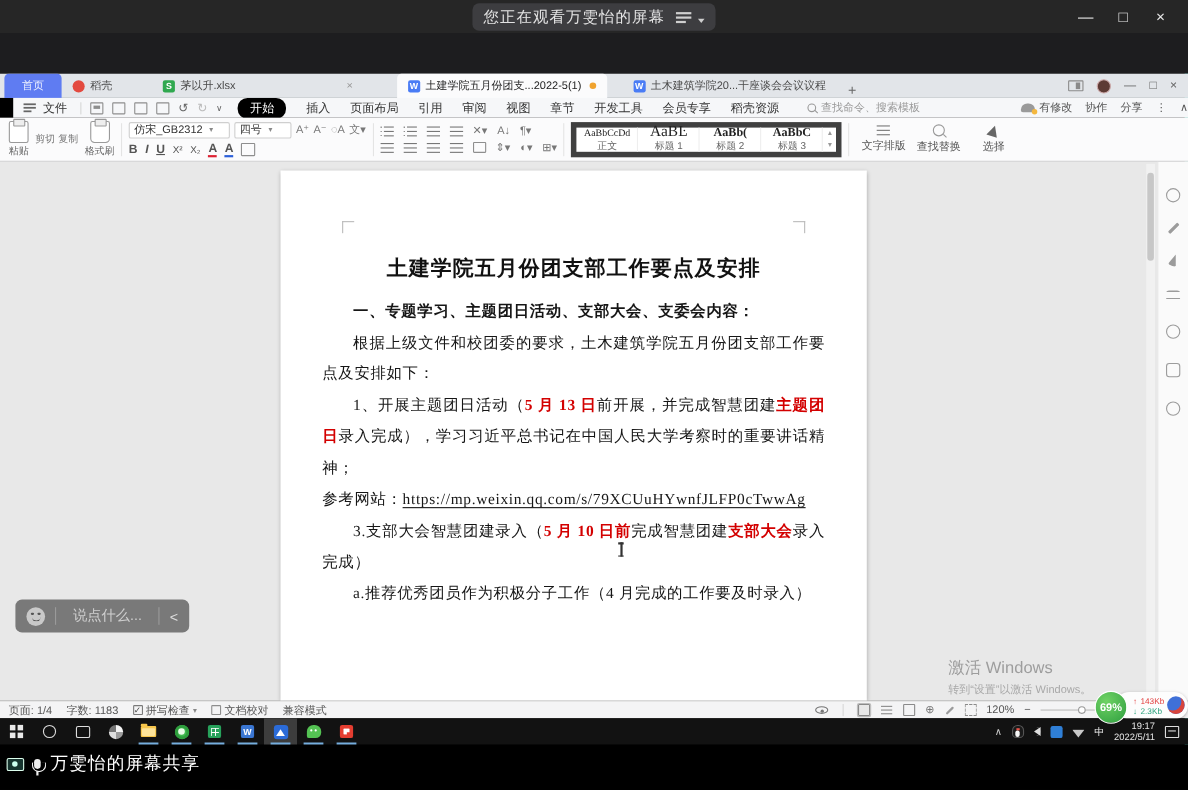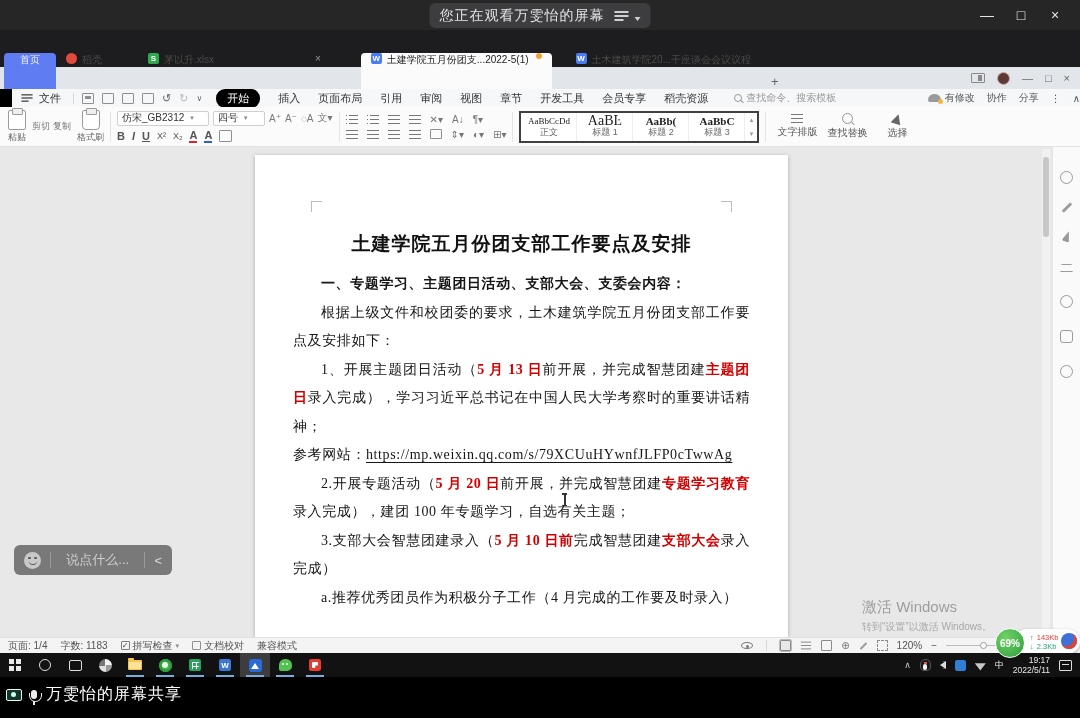--- a/index.html
+++ b/index.html
@@ -22,21 +22,21 @@
     color:#e6e6e6; font-size:14px; }
   #gap-band { position:absolute; left:0; top:30px; width:1080px; height:37px; background:#1d1d1f; }
 
   
   #teal-right { position:absolute; right:0; top:67px; width:3px; height:649px; background:#38b2a1; }
   #teal-bottom { position:absolute; left:0; top:713px; width:1080px; height:2px; background:#38b2a1; }
 
   
   #tabbar { position:absolute; left:0; top:67px; width:1080px; height:22px; background:#e2e5e9;
     display:flex; align-items:flex-end; }
-  .tab { height:36px; display:flex; gap:5px; padding:0 10px; font-size:10px; color:#4a4a4a; }
+  .tab { height:22px; display:flex; align-items:center; gap:5px; padding:0 10px; font-size:10px; color:#4a4a4a; }
   .tab.home { background:#5f7cf2; color:#eef1ff; border-radius:4px 4px 0 0; margin-left:4px; width:52px; justify-content:center; }
   .tab.active { background:#fbfbfc; border-radius:4px 4px 0 0; color:#222; }
   .ticon { width:11px; height:11px; border-radius:2px; display:inline-flex; align-items:center; justify-content:center;
     color:#fff; font-size:8px; font-weight:bold; flex:0 0 auto; }
   .ticon.red { background:#e34a3f; border-radius:50%; }
   .ticon.green { background:#2fa84f; }
   .ticon.blue { background:#4a7cf5; }
   .dot-unsaved { width:6px; height:6px; border-radius:50%; background:#f0a32f; margin-left:2px; }
   .tab-close { color:#9a9a9a; font-size:10px; margin-left:2px; }
   #tab-new { font-size:13px; color:#666; padding:0 10px; }
@@ -85,21 +85,21 @@
   .u-red { border-bottom:2px solid #d23; }
   #para-group { display:flex; flex-direction:column; gap:4px; }
   .icon-strip { display:flex; align-items:center; gap:9px; }
   .bars { width:12px; height:9px; position:relative; }
   .bars i { position:absolute; left:0; height:1px; width:12px; background:#777; }
   .bars i:nth-child(1){top:0}.bars i:nth-child(2){top:4px}.bars i:nth-child(3){top:8px}
   .bars.dotted i { width:9px; left:3px; }
   .bars.dotted::before { content:""; position:absolute; left:0; top:0; width:1px; height:9px;
     background:repeating-linear-gradient(#777 0 1px, transparent 1px 4px); }
   
-  #styles-gallery { display:flex; align-items:stretch; gap:0; border:2px solid #404040; background:#fff; height:32px; }
+  #styles-gallery { display:flex; align-items:stretch; gap:0; border:5px solid #404040; background:#fff; height:32px; }
   .style-card { width:56px; border-right:1px solid #eee; display:flex; flex-direction:column; align-items:center;
     justify-content:center; }
   .style-card .prev { font-family:"Liberation Serif",serif; font-size:11px; color:#222; line-height:12px; }
   .style-card.h1 .prev { font-size:14px; font-weight:normal; }
   .style-card .nm { font-size:9px; color:#666; line-height:11px; }
   .gal-scroll { width:12px; display:flex; flex-direction:column; align-items:center; justify-content:space-around;
     color:#999; font-size:7px; }
   .tool-col { display:flex; flex-direction:column; align-items:center; gap:2px; font-size:10px; color:#555; width:50px; }
   .cursor-arrow { width:0; height:0; border-left:5px solid transparent; border-right:5px solid transparent;
     border-bottom:10px solid #666; transform:rotate(18deg); }
@@ -488,21 +488,20 @@
 <div id="docarea">
   <div id="page">
     <span class="cropmark l"></span>
     <span class="cropmark r"></span>
     <div id="doc-title">土建学院五月份团支部工作要点及安排</div>
     <div id="doc-paragraphs">
         <div class="para ind b"><span>一、专题学习、主题团日活动、支部大会、支委会内容：</span></div>
         <div class="para ind"><span>根据上级文件和校团委的要求，土木建筑学院五月份团支部工作要点及安排如下：</span></div>
         <div class="para ind"><span>1、开展主题团日活动（</span><span class="red">5 月 13 日</span><span>前开展，并完成智慧团建</span><span class="red">主题团日</span><span>录入完成），学习习近平总书记在中国人民大学考察时的重要讲话精神；</span></div>
         <div class="para "><span>参考网站：</span><span class="url">https://mp.weixin.qq.com/s/79XCUuHYwnfJLFP0cTwwAg</span></div>
-        <div class="para ind"><span>2.开展专题活动（</span><span class="red">5 月 20 日</span><span>前开展，并完成智慧团建</span><span class="red">专题学习教育</span><span>录入完成），建团 100 年专题学习，自选有关主题；</span></div>
         <div class="para ind"><span>3.支部大会智慧团建录入（</span><span class="red">5 月 10 日前</span><span>完成智慧团建</span><span class="red">支部大会</span><span>录入完成）</span></div>
         <div class="para ind"><span>a.推荐优秀团员作为积极分子工作（4 月完成的工作要及时录入）</span></div>
       </div>
   </div>
   <div id="ibeam">
       <i></i>
     </div>
   <div id="watermark">
     <div class="w1">激活 Windows</div>
     <div class="w2">转到“设置”以激活 Windows。</div>

